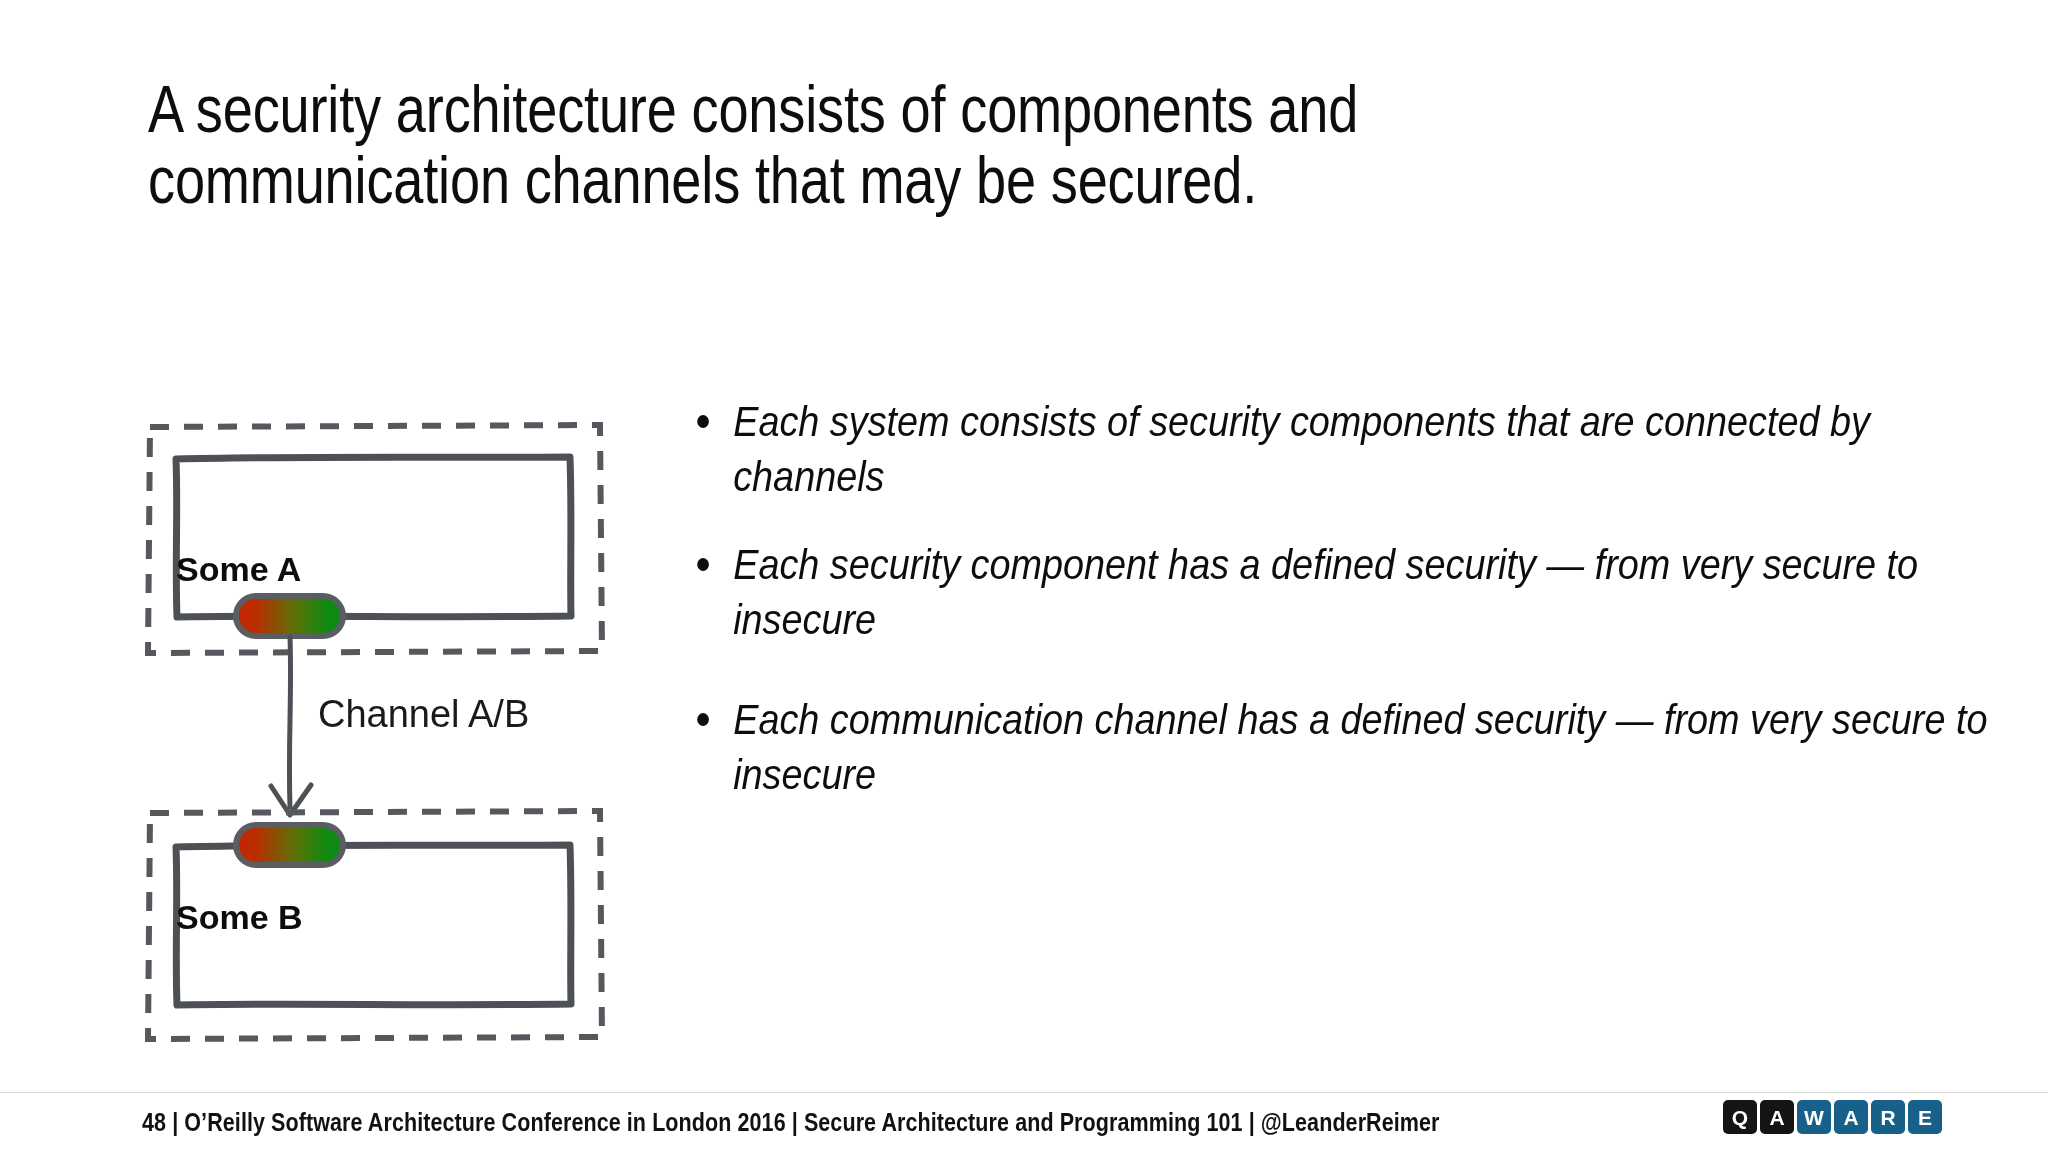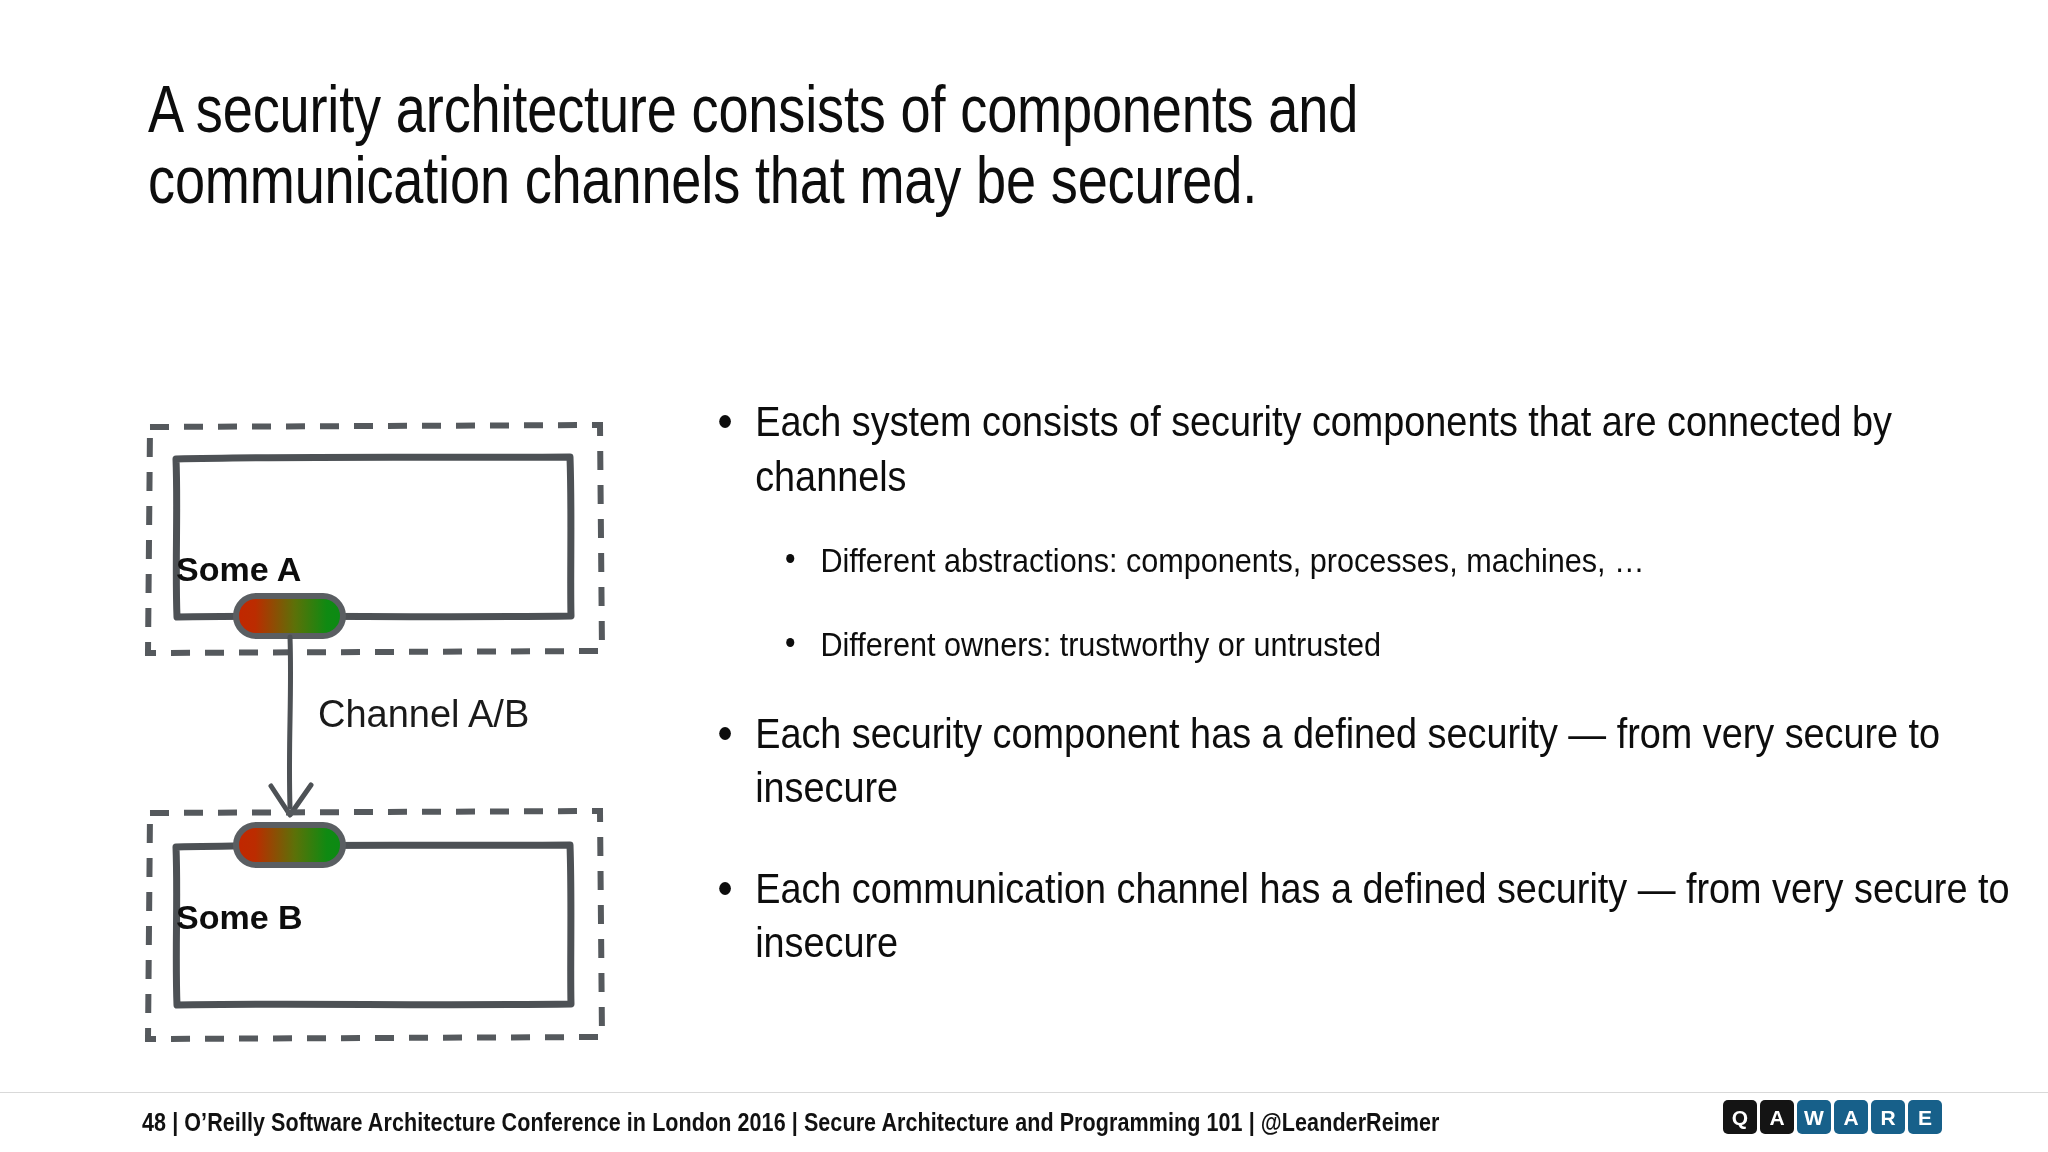--- a/index.html
+++ b/index.html
@@ -39,23 +39,24 @@
     left: 140px;
     top: 415px;
     width: 500px;
     height: 640px;
   }
   .diagram svg { display: block; }
 
   
   .bullets {
     position: absolute;
-    left: 712px;
+    left: 690px;
     top: 395px;
     width: 1270px;
+    font-style: italic;
   }
   .bullet-l1 {
     position: relative;
     padding-left: 48px;
     font-size: 42px;
     line-height: 1.30;
     color: #0d0d0d;
     margin-bottom: 34px;
     transform: scaleX(0.9);
     transform-origin: left top;
@@ -198,30 +199,20 @@
   </div>
 </div>
 
 <div class="bullets">
 
   <div class="bullet-l1">
     <span class="dot"></span>
     <span>Each system consists of security components that are connected by channels</span>
   </div>
 
-  <div class="sub-list">
-    <div class="bullet-l2">
-      <span class="dot"></span>
-      <span>Different abstractions: components, processes, machines, …</span>
-    </div>
-    <div class="bullet-l2">
-      <span class="dot"></span>
-      <span>Different owners: trustworthy or untrusted</span>
-    </div>
-  </div>
 
   <div class="bullet-l1" style="margin-bottom:46px;">
     <span class="dot"></span>
     <span>Each security component has a defined security — from very secure to insecure</span>
   </div>
 
   <div class="bullet-l1">
     <span class="dot"></span>
     <span>Each communication channel has a defined security — from very secure to insecure</span>
   </div>

